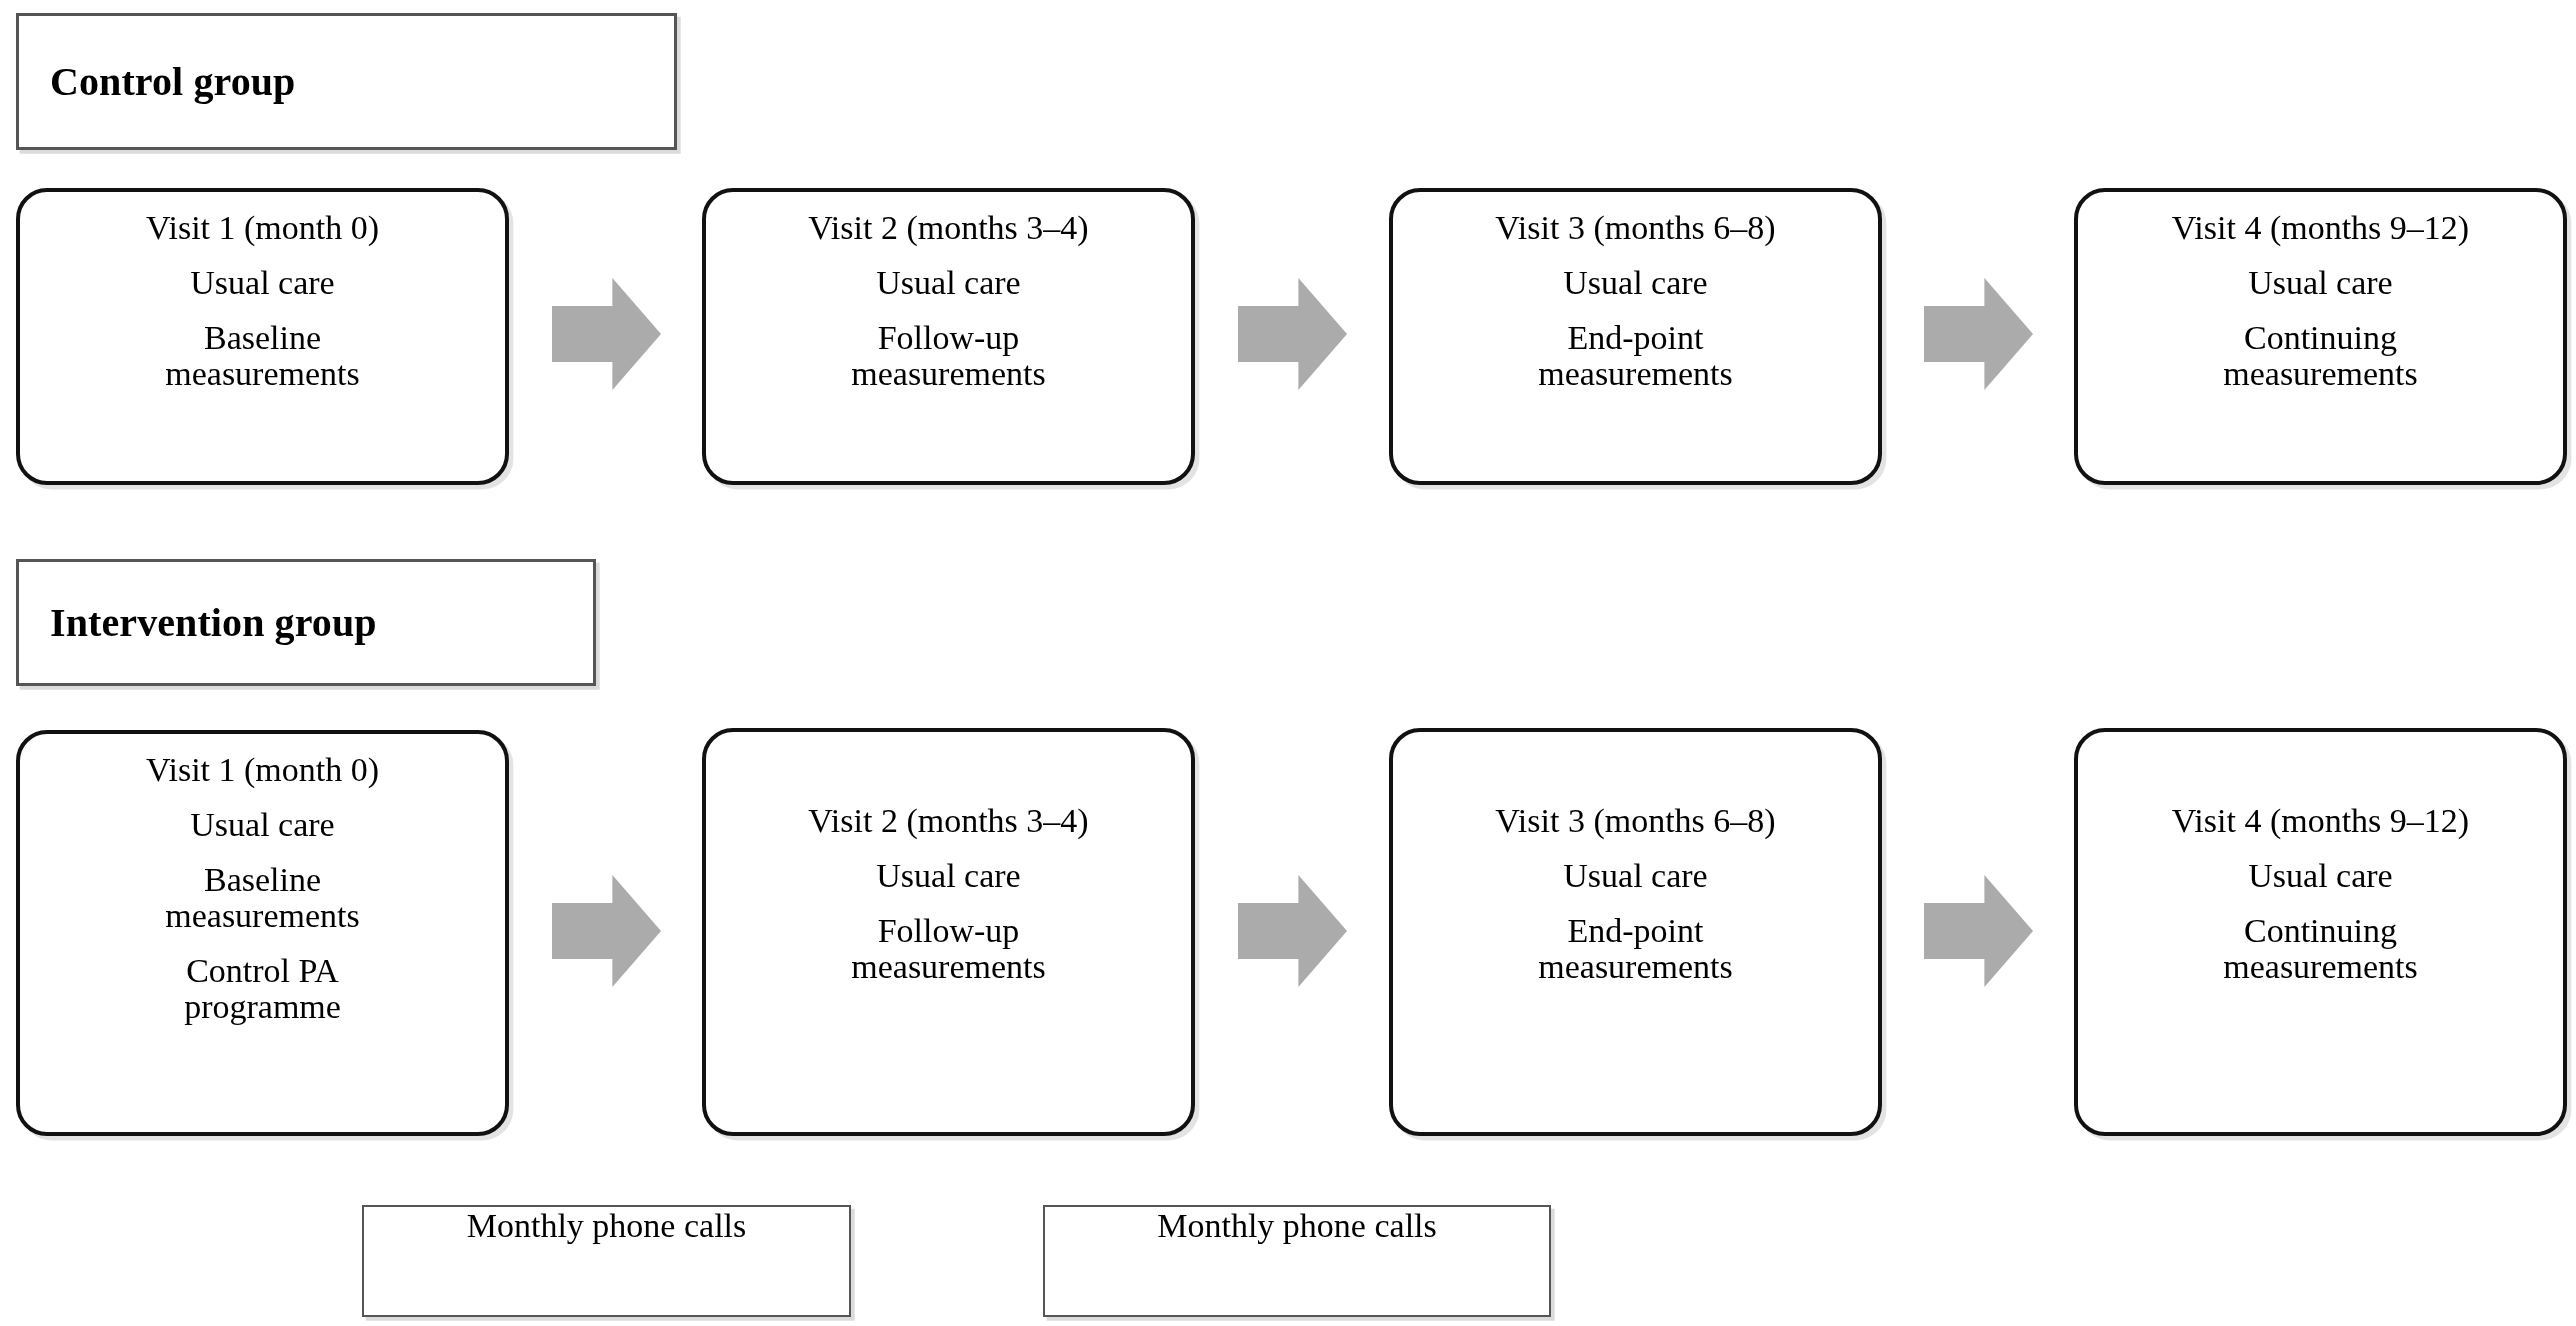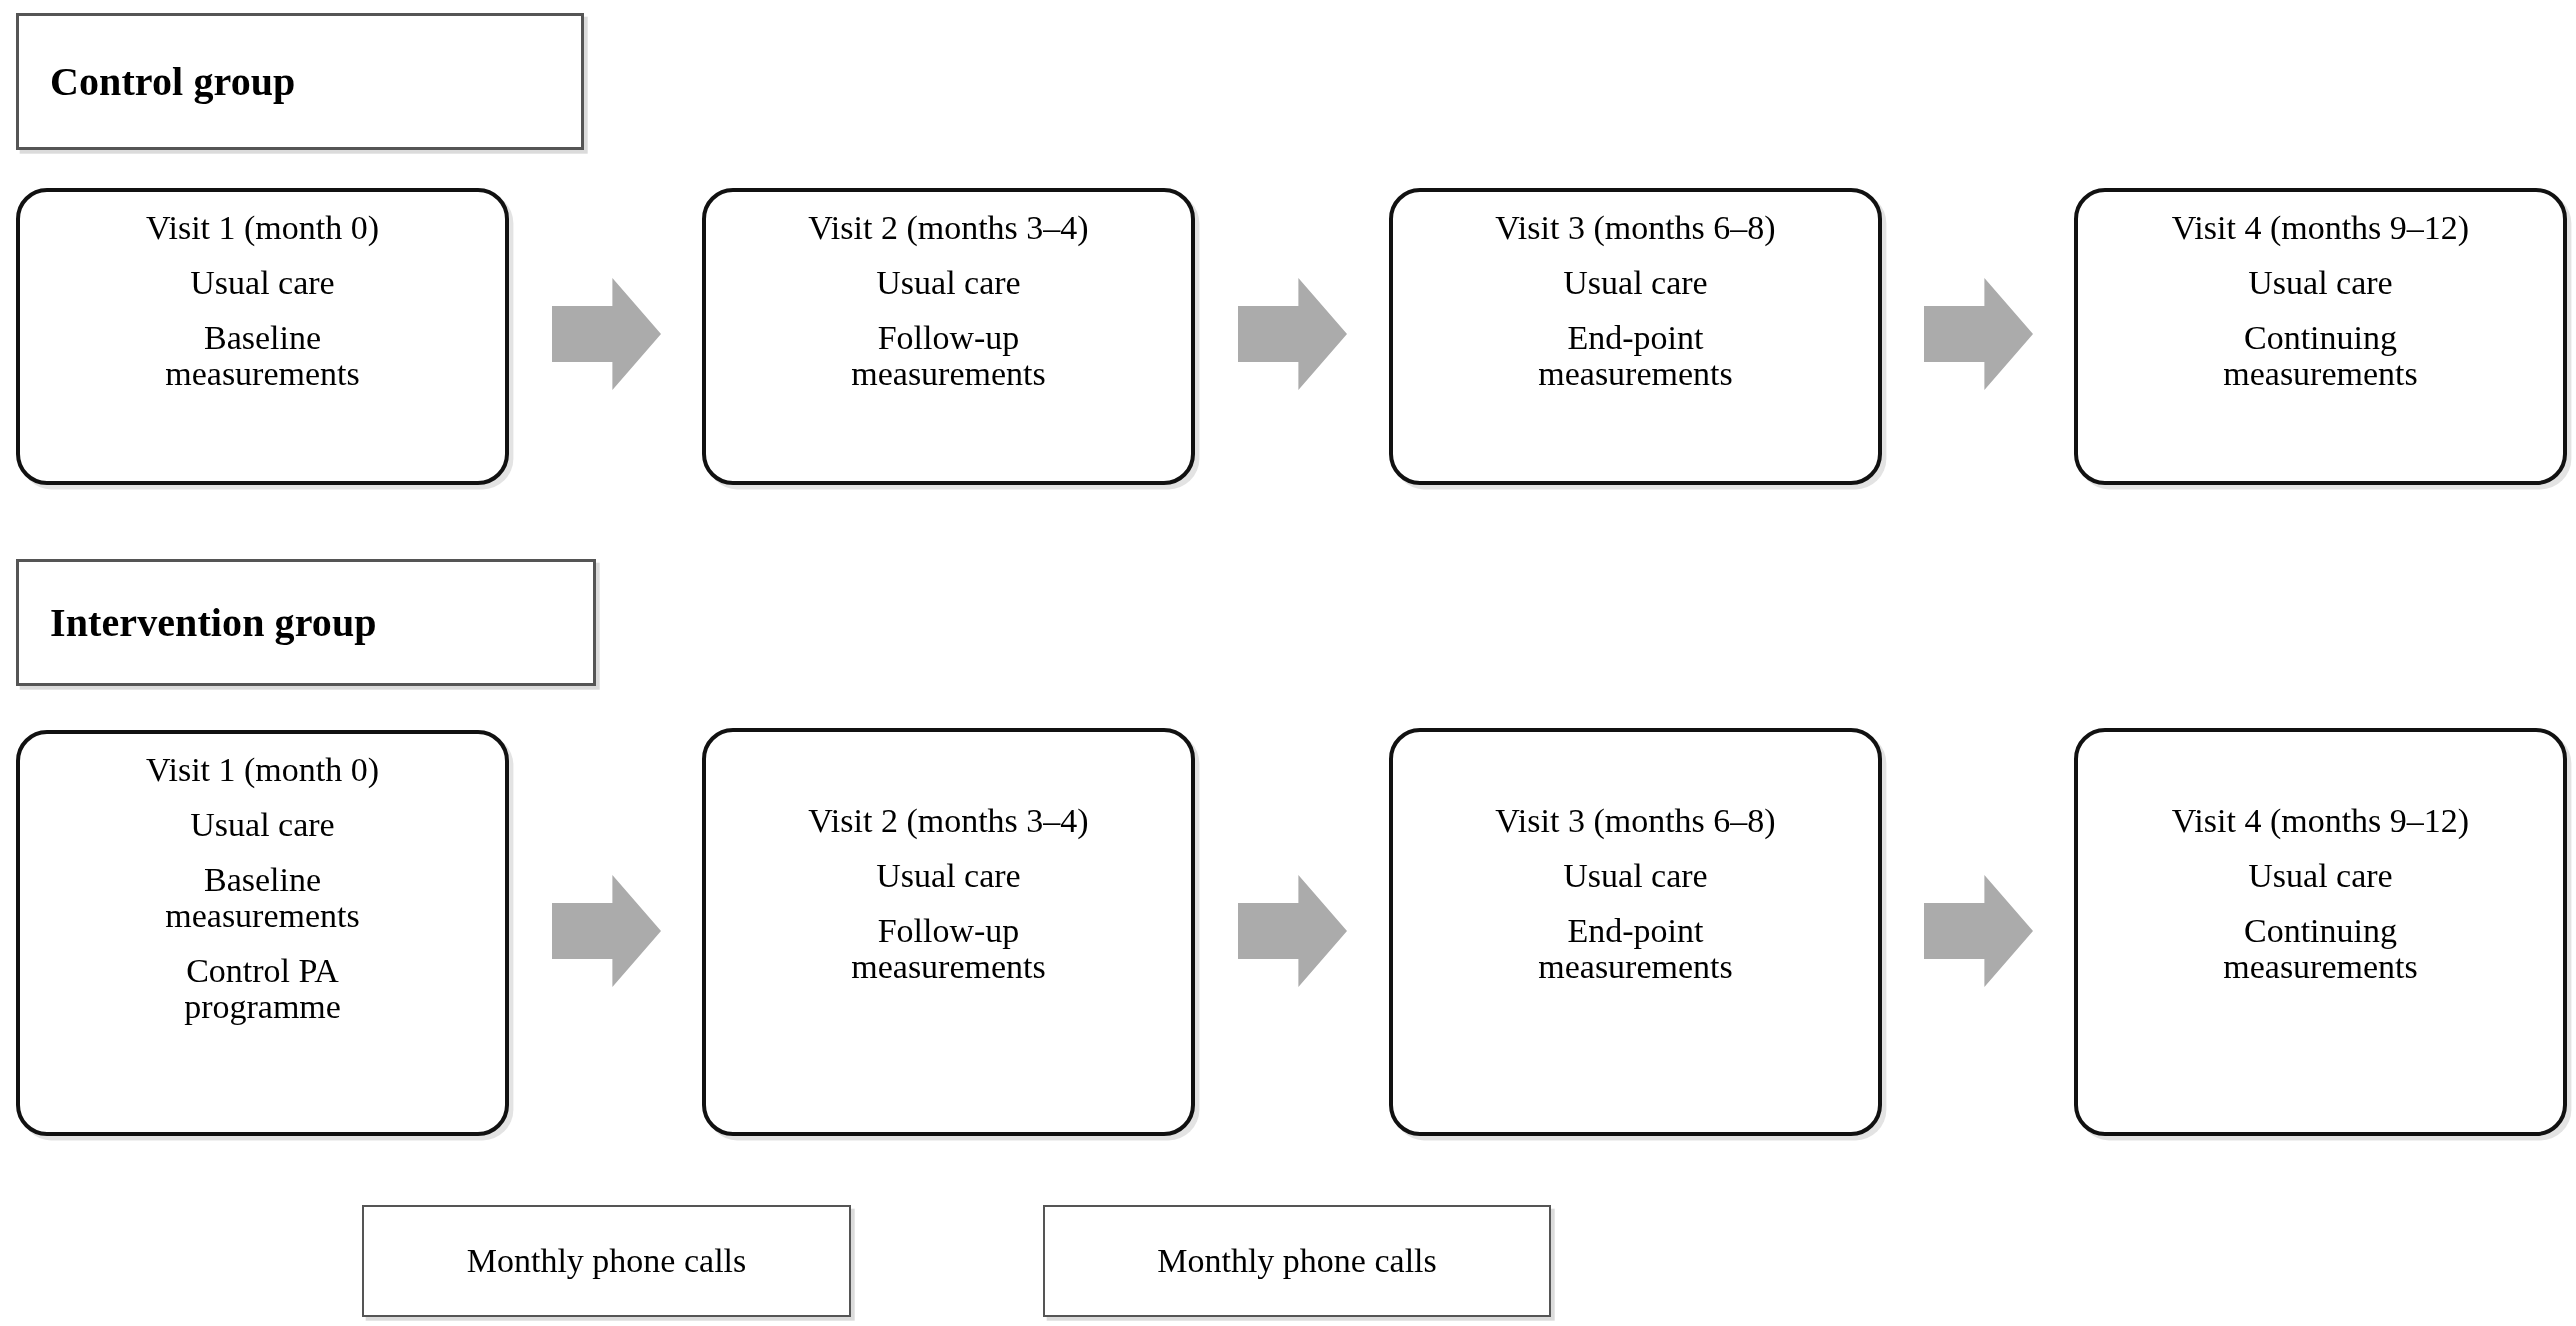--- a/index.html
+++ b/index.html
@@ -68,36 +68,36 @@
   }
   .arrow svg { display: block; }
 
   
   .phone-box {
     position: absolute;
     box-sizing: border-box;
     background: #ffffff;
     border: 2.9px solid #555555;
     display: flex;
-    align-items: center;
+    align-items: flex-start;
     justify-content: center;
     box-shadow: 3.7px 3.7px 0 rgba(190,190,190,0.55);
   }
   .phone-box .label {
     font-size: 34px;
     line-height: 1.1;
     white-space: nowrap;
   }
 </style>
 </head>
 <body>
 
 <div id="canvas">
 
-  <div class="group-header" style="left:16px; top:13.2px; width:568px; height:137px;">
+  <div class="group-header" style="left:16px; top:13.2px; width:661px; height:137px;">
     <span class="label">Control group</span>
   </div>
 
   <div class="visit-box" style="left:16px; top:188px; width:493px; height:297px;">
     <span class="line title">Visit 1 (month 0)</span>
     <span class="line gap">Usual care</span>
     <span class="line tight">Baseline</span>
     <span class="line tight">measurements</span>
   </div>
 

